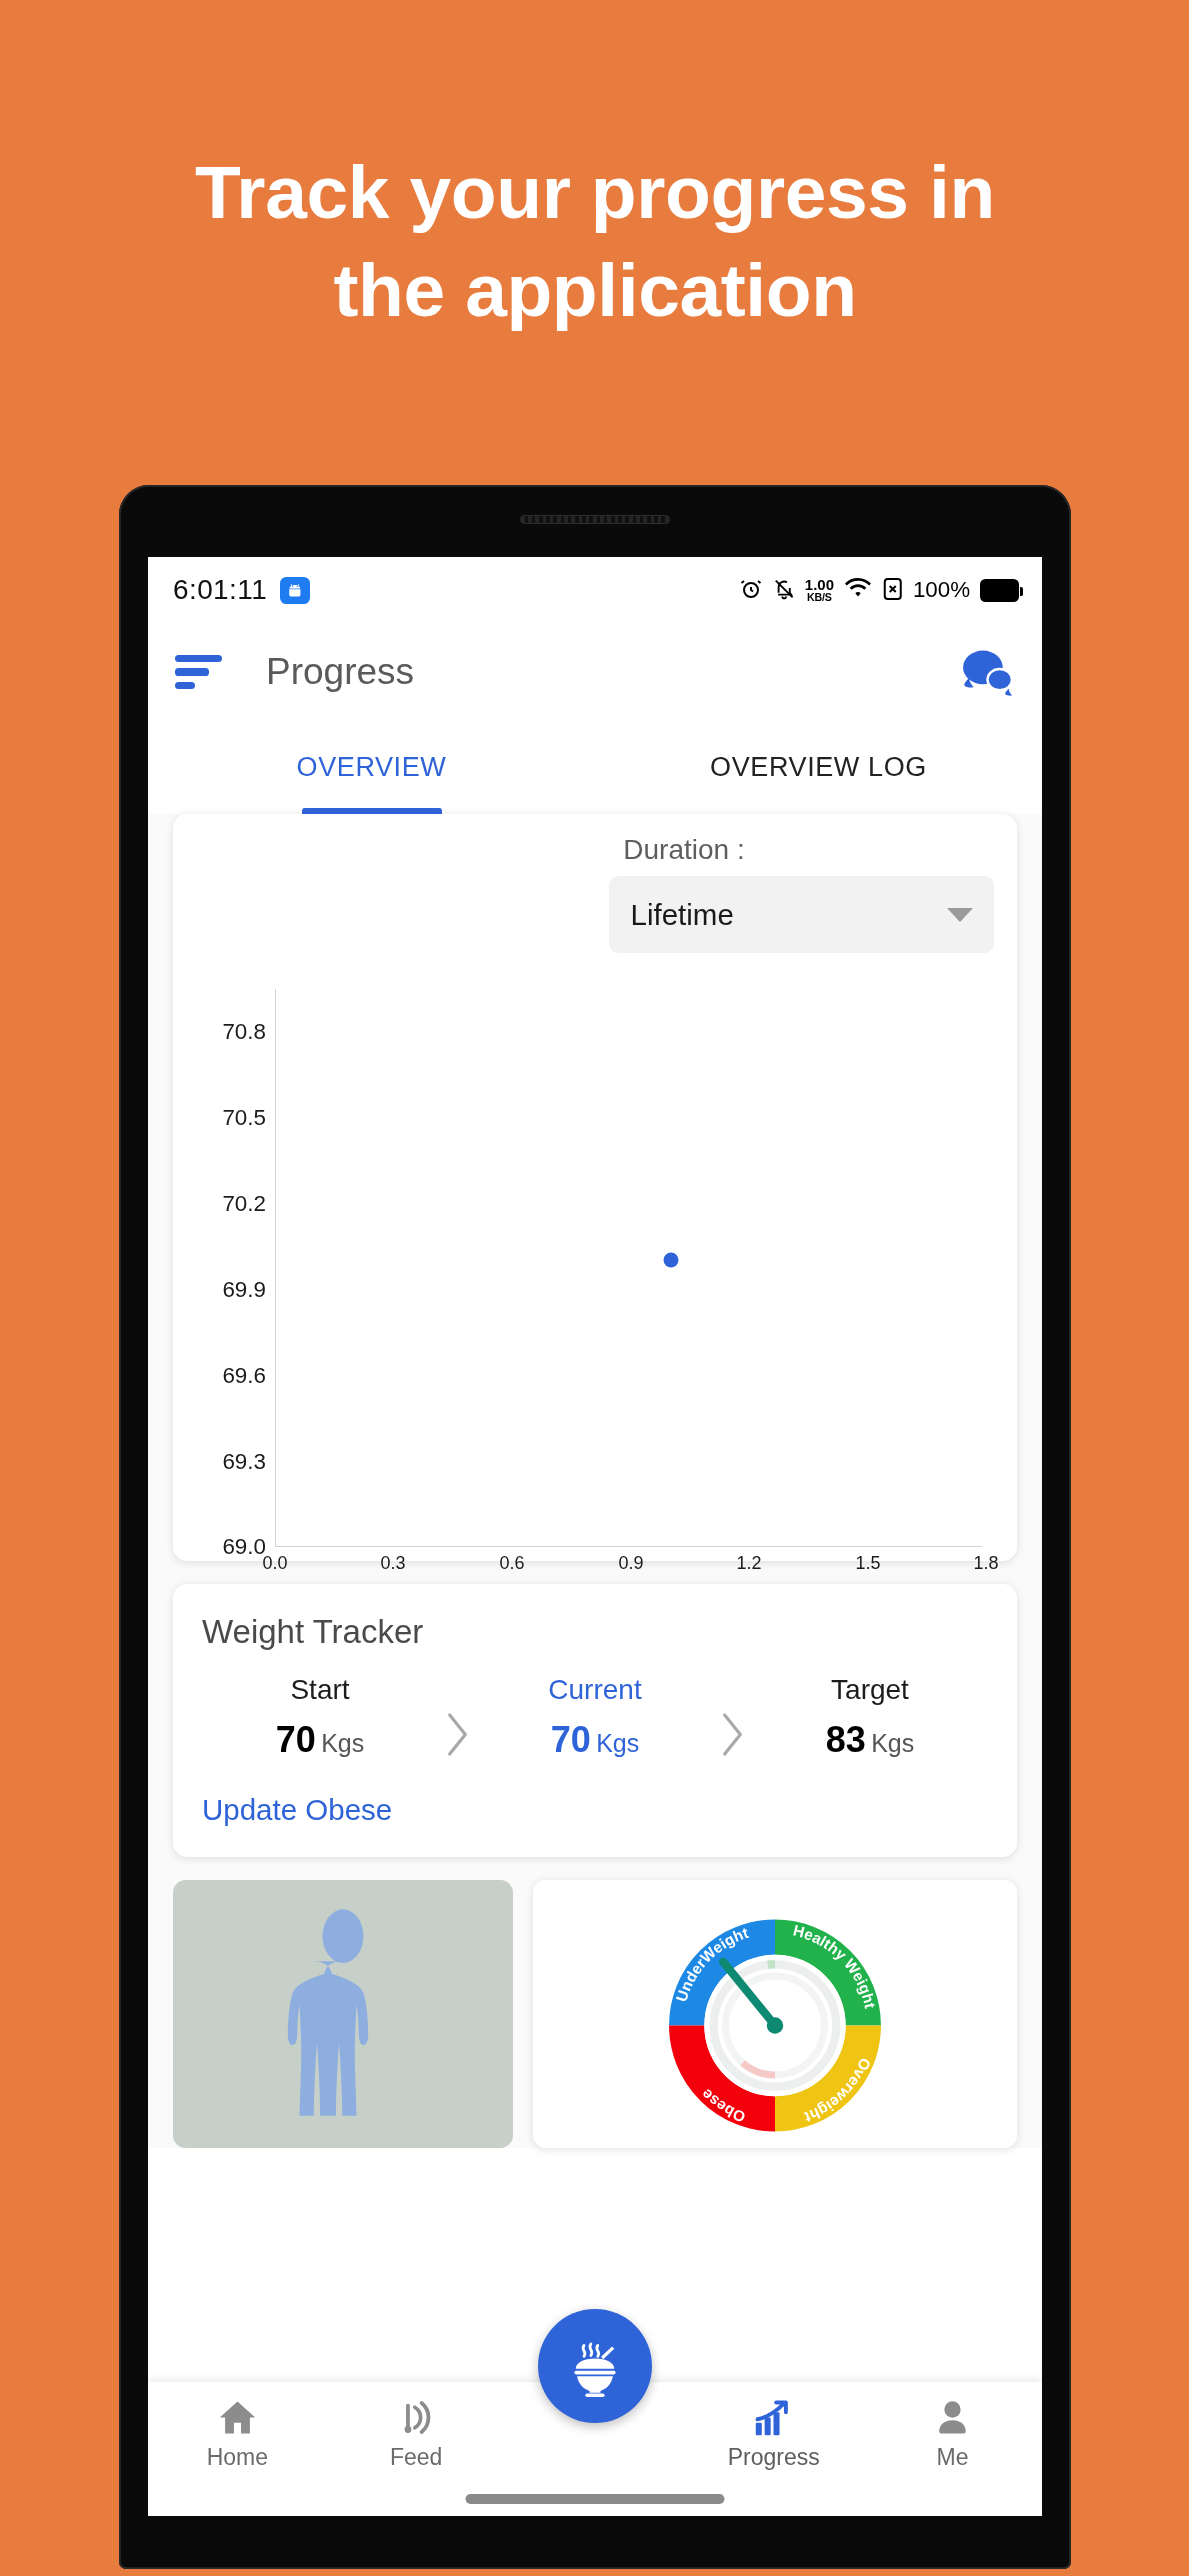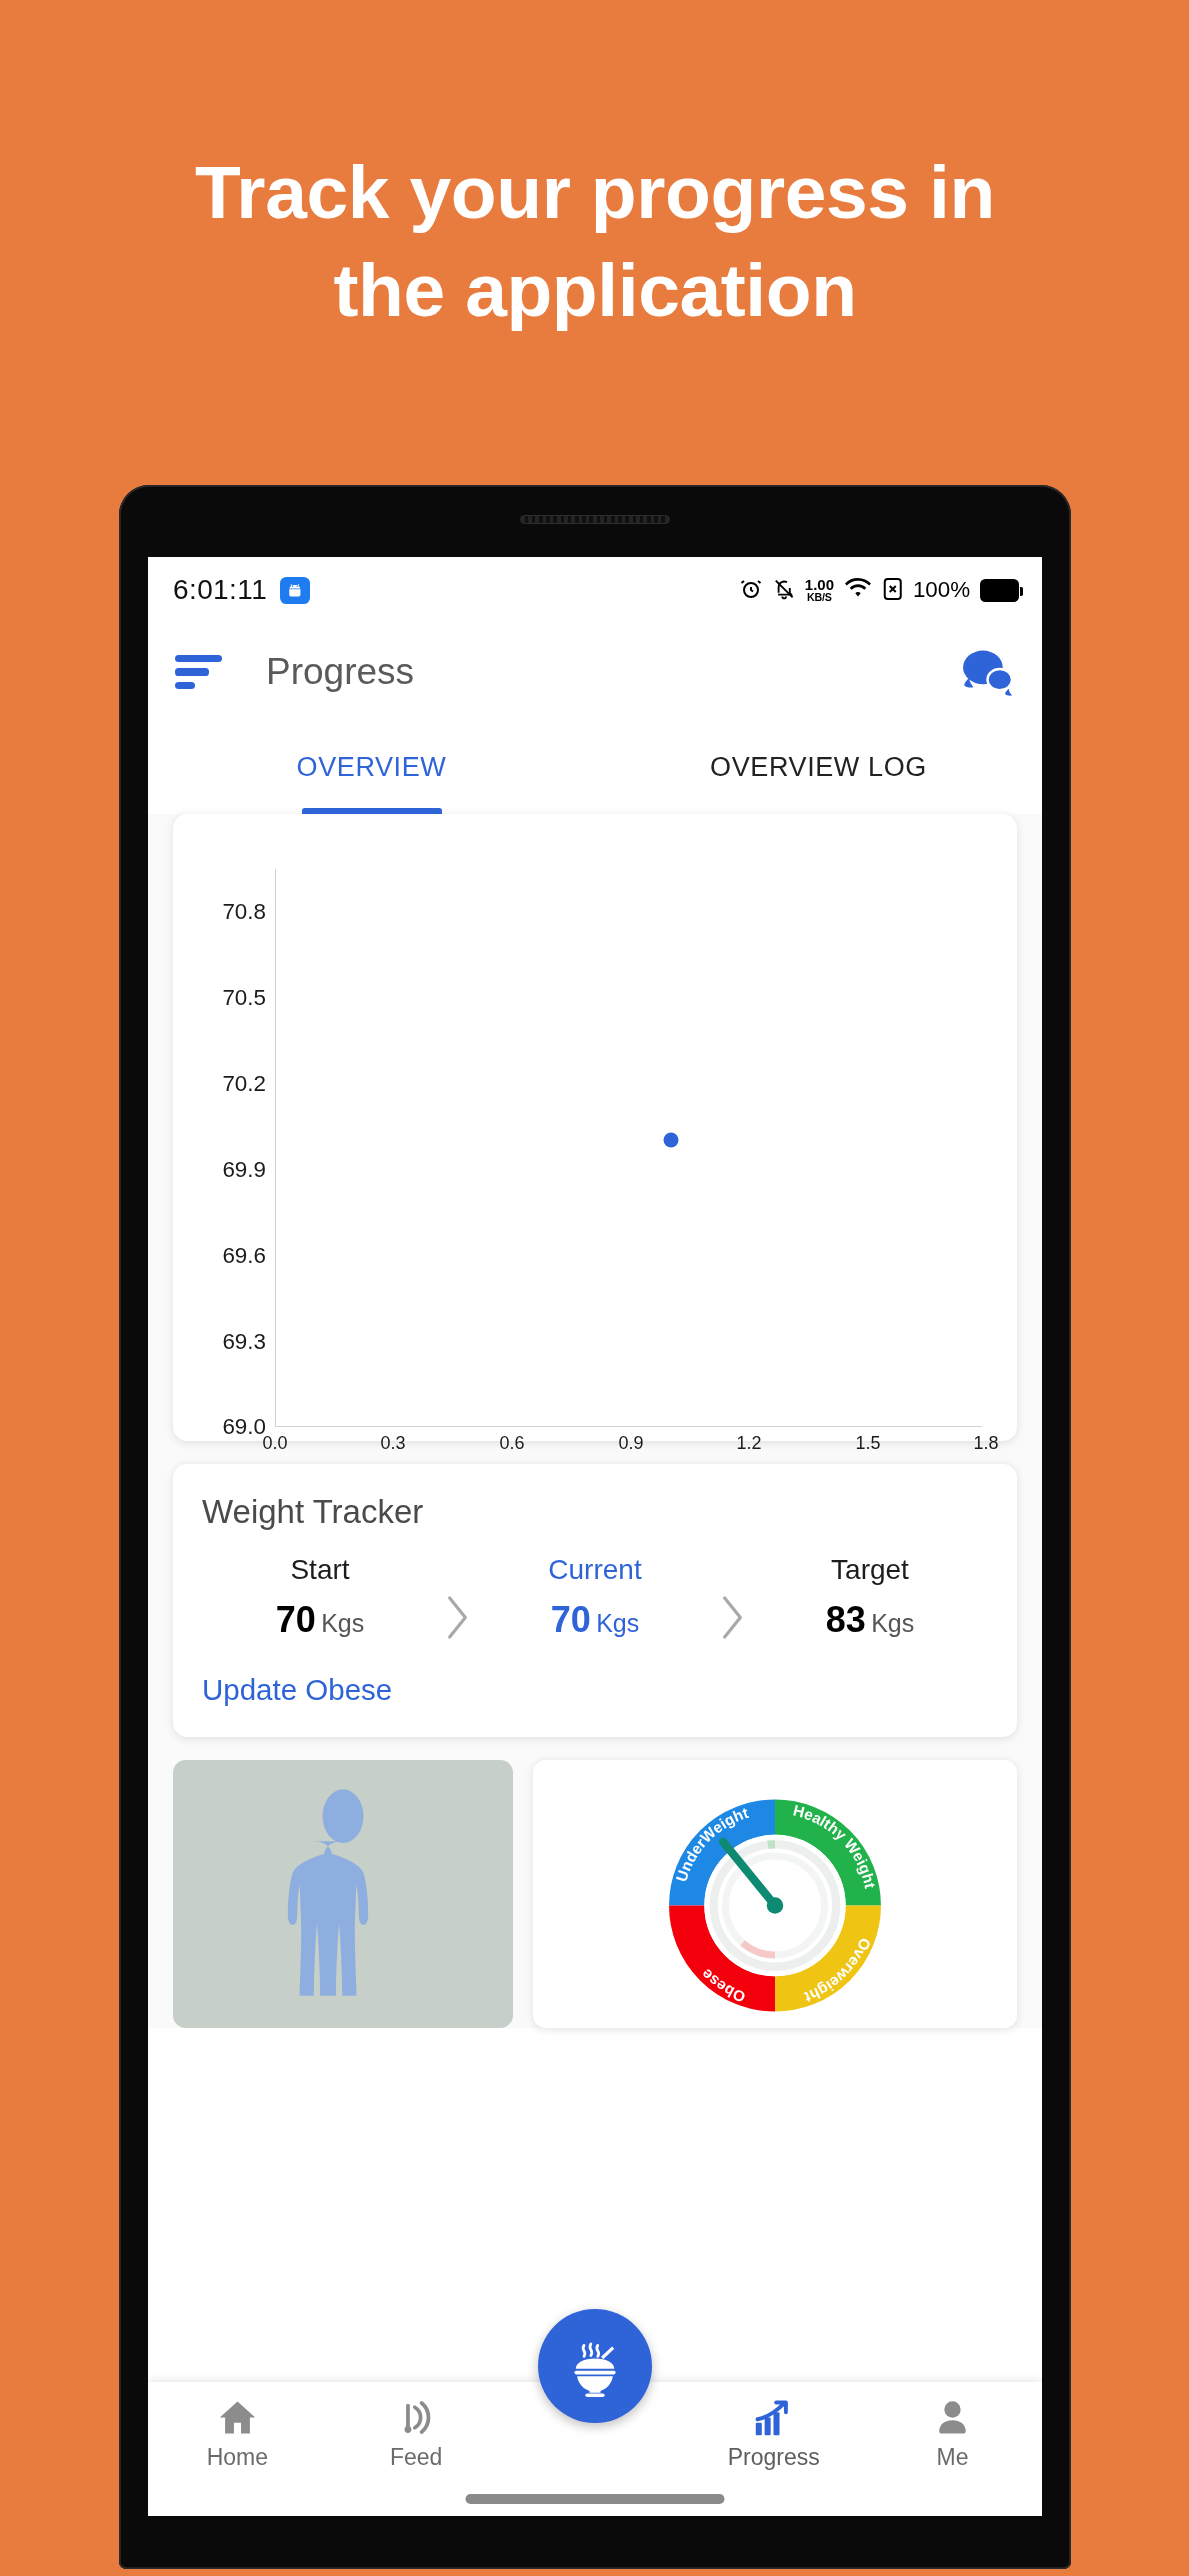--- a/index.html
+++ b/index.html
@@ -188,21 +188,21 @@
     position:absolute;
     width:15px; height:15px;
     background:#2F63D8;
     border-radius:50%;
     transform:translate(-50%,50%);
   }
 
   
   .wt-card { padding:29px 29px 30px 29px; }
   .wt-title { font-size:33px; color:#4a4a4a; margin-bottom:23px; }
-  .wt-row { display:flex; align-items:flex-end; }
+  .wt-row { display:flex; align-items:center; }
   .wt-col { flex:1; text-align:center; }
   .wt-col .lbl { font-size:28px; color:#1d1d1d; margin-bottom:12.5px; }
   .wt-col.current .lbl { color:#2F63D8; }
   .wt-val { font-size:36px; font-weight:bold; color:#000; }
   .wt-val .unit { font-size:25px; font-weight:normal; color:#555; margin-left:5.4px; }
   .wt-col.current .wt-val, .wt-col.current .wt-val .unit { color:#2F63D8; }
   .wt-chevron { width:39px; display:flex; justify-content:center; padding-top:34px; }
   .update-link {
     margin-top:32px;
     font-size:29.5px; color:#2F63D8;
@@ -342,20 +342,27 @@
         <span class="underline"></span>
       </div>
       <div class="tab">
         <span>OVERVIEW LOG</span>
       </div>
     </div>
 
     <div class="content">
 
       <div class="card chart-card">
+        <div class="duration-row">
+          <div class="duration-label">Duration :</div>
+          <div class="select">
+            <span class="select-value">Lifetime</span>
+            <span class="caret"></span>
+          </div>
+        </div>
 
         <div class="plot-wrap">
           <div class="ylabels" id="ylabels">
               <span style="top: 572px;">69.0</span>
               <span style="top: 487px;">69.3</span>
               <span style="top: 401px;">69.6</span>
               <span style="top: 315px;">69.9</span>
               <span style="top: 229px;">70.2</span>
               <span style="top: 143px;">70.5</span>
               <span style="top: 57px;">70.8</span>

